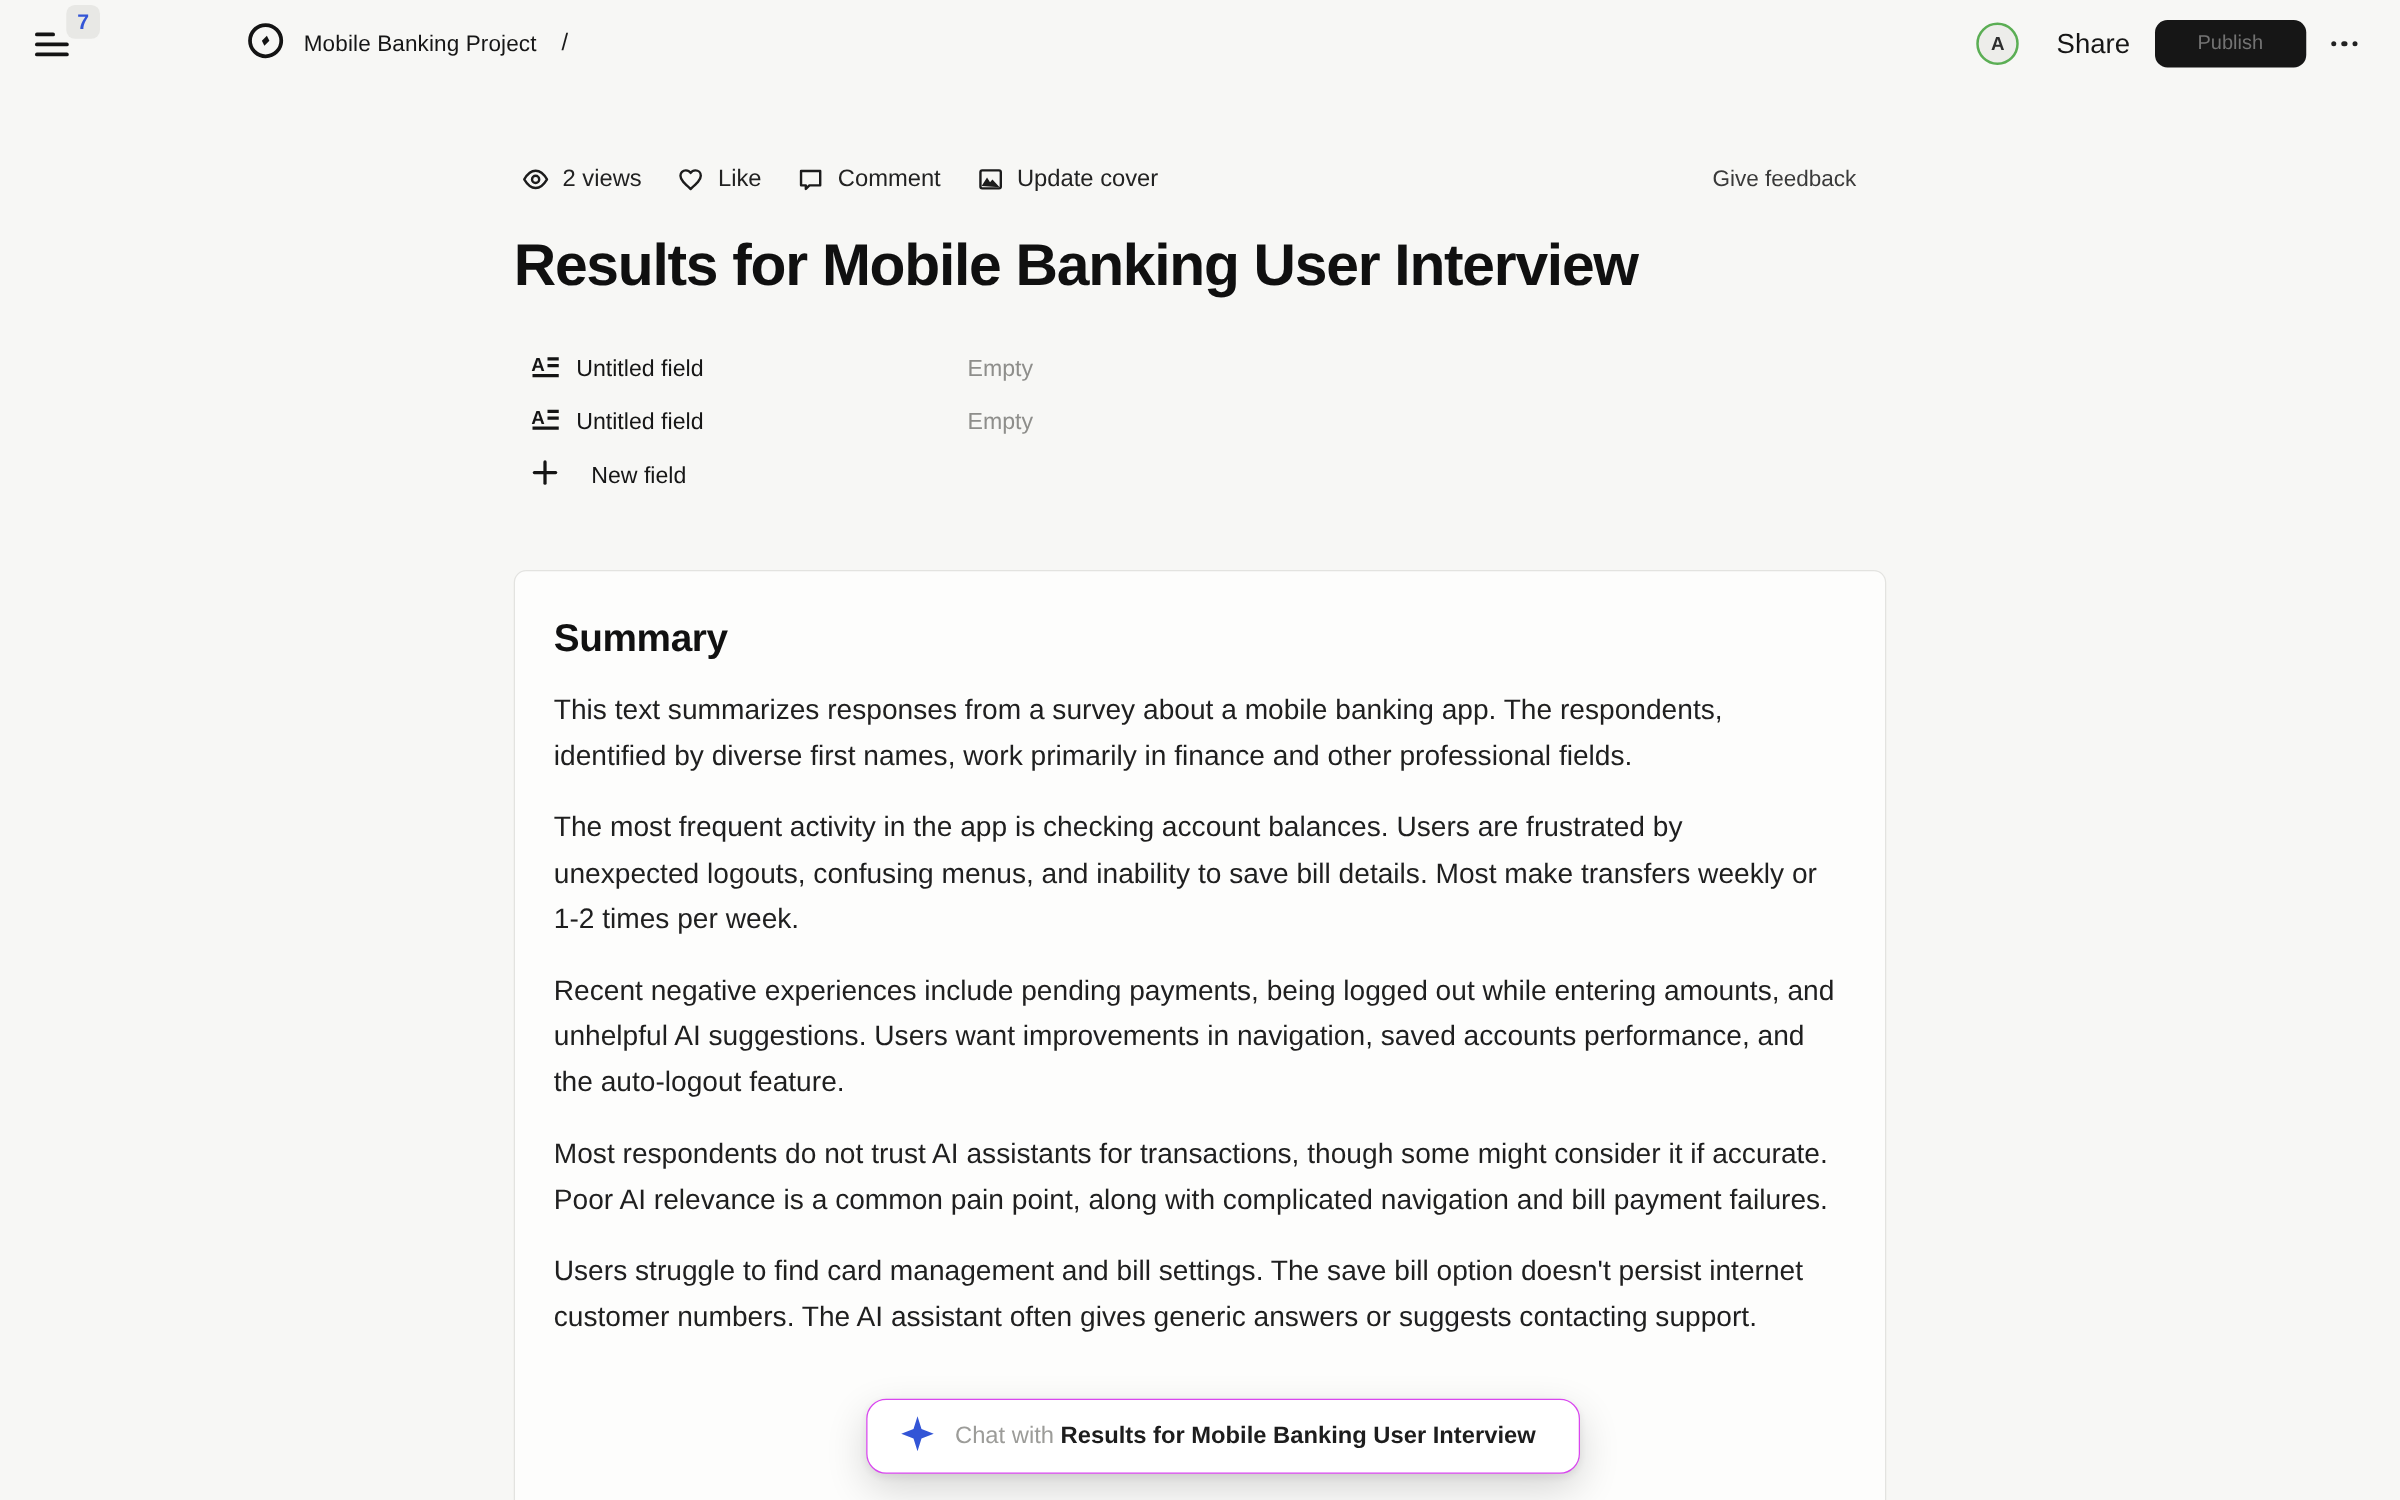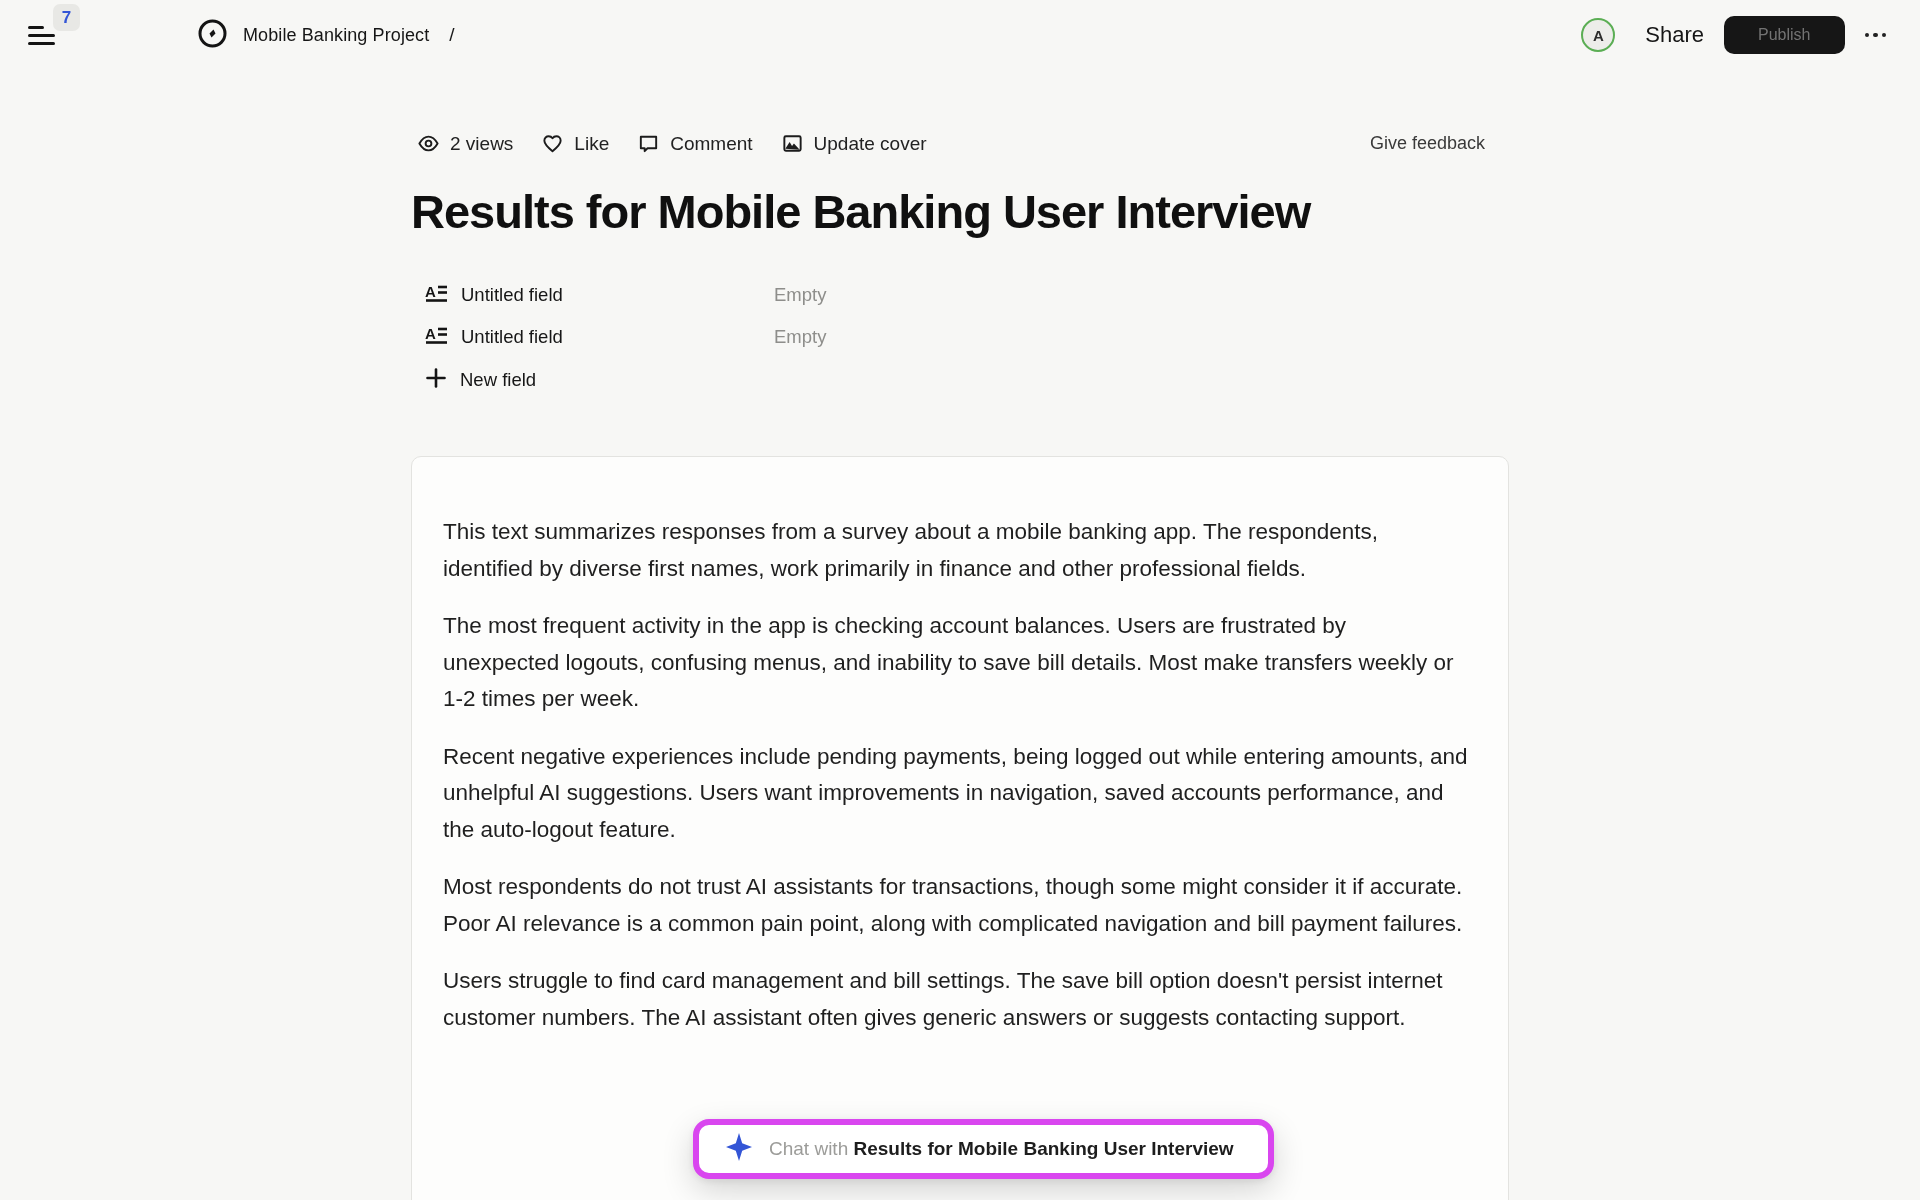--- a/index.html
+++ b/index.html
@@ -43,32 +43,32 @@
 
   .page-title { margin-top:30px; font-size:47px; font-weight:700; letter-spacing:-1px;
     color:#101010; line-height:1.15; }
 
   
   .fields { margin-top:35px; }
   .field-row { display:flex; align-items:center; height:42px; cursor:pointer; }
   .field-left { width:363px; display:flex; align-items:center; gap:13px; padding-left:14px; }
   .field-label { font-size:18.5px; font-weight:500; color:#161616; }
   .field-value { font-size:18.5px; color:#8E8E8B; }
-  .newfield-row { display:flex; align-items:center; height:44px; gap:13px; padding-left:14px; cursor:pointer; }
+  .newfield-row { display:flex; align-items:center; height:44px; gap:26px; padding-left:14px; cursor:pointer; }
   .newfield-label { font-size:18.5px; font-weight:500; color:#161616; }
 
   
   .card { margin-top:54px; background:#FDFDFC; border:1px solid #E3E3E0; border-radius:10px;
     padding:36px 40px 60px 31px; min-height:760px; }
   .card h2 { font-size:31px; font-weight:700; color:#111; letter-spacing:-.3px; }
   .card p { margin-top:21px; font-size:22.5px; line-height:36.5px; color:#1f1f1f; max-width:1032px; }
 
   
   .chat-pill { position:fixed; left:693px; top:1119px; height:60px; display:flex; align-items:center;
-    gap:16px; padding:0 34px 0 26px; background:#fff; border:6px solid #d946ef; border-radius:16px;
+    gap:16px; padding:0 34px 0 26px; background:#fff; border:1px solid #d946ef; border-radius:16px;
     box-shadow:0 12px 32px rgba(0,0,0,.16), 0 2px 8px rgba(0,0,0,.08); cursor:pointer; z-index:5; }
   .chat-text { font-size:19px; color:#9C9C99; white-space:nowrap; }
   .chat-text b { color:#1d1d1d; font-weight:700; }
 
   .icon-stroke { stroke:#1c1c1c; fill:none; stroke-width:2; stroke-linecap:round; stroke-linejoin:round; }
 </style>
 </head>
 <body>
 
 <div class="topbar">
@@ -174,20 +174,21 @@
         <svg width="22" height="22" viewBox="0 0 22 22">
           <line x1="11" y1="2.5" x2="11" y2="19.5" stroke="#141414" stroke-width="2.6" stroke-linecap="round"></line>
           <line x1="2.5" y1="11" x2="19.5" y2="11" stroke="#141414" stroke-width="2.6" stroke-linecap="round"></line>
         </svg>
       </span>
       <span class="newfield-label">New field</span>
     </div>
   </div>
 
   <div class="card">
+    <h2>Summary</h2>
     <p>This text summarizes responses from a survey about a mobile banking app. The respondents, identified by diverse first names, work primarily in finance and other professional fields.</p>
     <p>The most frequent activity in the app is checking account balances. Users are frustrated by unexpected logouts, confusing menus, and inability to save bill details. Most make transfers weekly or 1-2 times per week.</p>
     <p>Recent negative experiences include pending payments, being logged out while entering amounts, and unhelpful AI suggestions. Users want improvements in navigation, saved accounts performance, and the auto-logout feature.</p>
     <p>Most respondents do not trust AI assistants for transactions, though some might consider it if accurate. Poor AI relevance is a common pain point, along with complicated navigation and bill payment failures.</p>
     <p>Users struggle to find card management and bill settings. The save bill option doesn't persist internet customer numbers. The AI assistant often gives generic answers or suggests contacting support.</p>
   </div>
 </div>
 
 <div class="chat-pill">
   <span>

